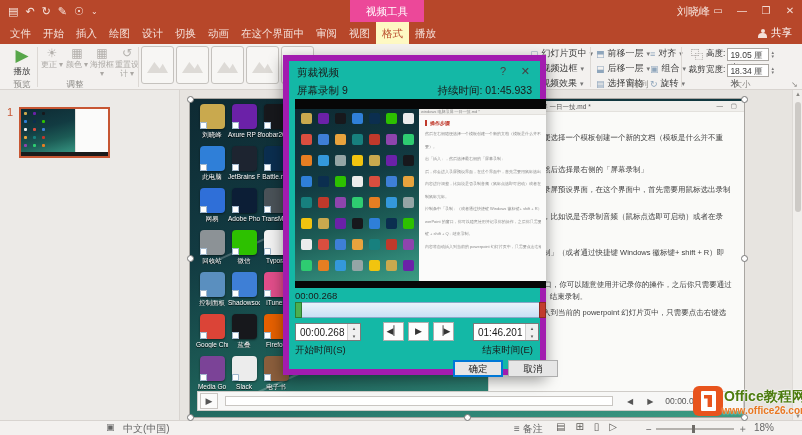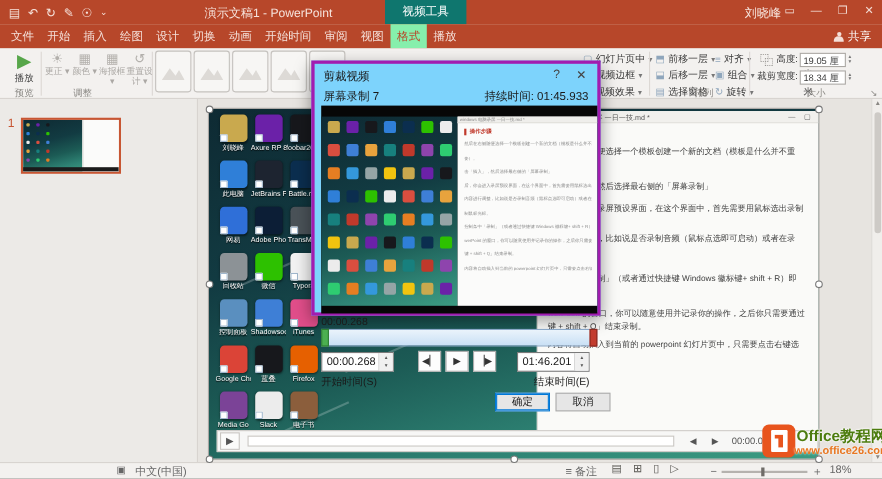--- a/index.html
+++ b/index.html
@@ -6,30 +6,30 @@
   #app{position:relative;width:802px;height:435px;overflow:hidden;
        font-family:"Liberation Sans","DejaVu Sans",sans-serif;font-size:11px;
        background:#E9E6E2;-webkit-font-smoothing:antialiased;}
   #app *{box-sizing:border-box;}
 
   
   .titlebar{position:absolute;left:0;top:0;width:802px;height:22px;background:#B7472A;color:#fff;}
   .qat{position:absolute;left:8px;top:0;height:22px;display:flex;align-items:center;gap:7px;color:#F6E3DC;font-size:11px;}
   .qat span{cursor:default;}
   .tb-title{position:absolute;left:186px;top:4px;font-size:11px;color:#F6E3DC;}
-  .ctx-header{position:absolute;left:350px;top:0;width:74px;height:22px;background:#0f766e;color:#fff;
+  .ctx-header{position:absolute;left:350px;top:0;width:74px;height:22px;background:#ec4899;color:#fff;
               font-size:10.5px;text-align:center;line-height:22px;}
   .tb-user{position:absolute;right:92px;top:4px;font-size:11px;color:#F6E3DC;}
   .tb-ctl{position:absolute;top:0;height:22px;width:24px;text-align:center;line-height:22px;color:#F2DCD4;font-size:10px;}
 
   
   .tabrow{position:absolute;left:0;top:22px;width:802px;height:22px;background:#B7472A;display:flex;}
   #tabs{display:flex;height:22px;margin-left:4px;}
   .tab{padding:0 6px;line-height:22px;color:#F4DFD8;font-size:10.5px;white-space:nowrap;}
-  .tab.sel{background:#86efac;color:#B7472A;}
+  .tab.sel{background:#fef9c3;color:#B7472A;}
   .tellme{position:absolute;left:420px;top:0;height:22px;display:flex;align-items:center;gap:5px;color:#F4DFD8;font-size:10.5px;}
   .bulb{width:8px;height:8px;border:1.3px solid #F4DFD8;border-radius:50%;position:relative;}
   .bulb:after{content:"";position:absolute;left:2px;top:7px;width:2px;height:3px;background:#F4DFD8;}
   .share{position:absolute;right:10px;top:0;height:22px;display:flex;align-items:center;gap:4px;color:#fff;font-size:10.5px;}
   .person{width:9px;height:9px;position:relative;}
   .person:before{content:"";position:absolute;left:2.5px;top:0;width:4px;height:4px;border-radius:50%;background:#F4DFD8;}
   .person:after{content:"";position:absolute;left:0;top:4.5px;width:9px;height:4.5px;border-radius:4px 4px 0 0;background:#F4DFD8;}
 
   
   .ribbon{position:absolute;left:0;top:44px;width:802px;height:46px;background:#F3F1EF;border-bottom:1px solid #D8D4D0;color:#3B3B3B;}
@@ -107,21 +107,21 @@
   .st-acc{position:absolute;left:106px;top:1px;font-size:9px;}
   .st-lang{position:absolute;left:123px;top:1px;}
   .st-notes{position:absolute;left:514px;top:1px;}
   .st-views{position:absolute;left:556px;top:0px;display:flex;gap:10px;font-size:10px;color:#5A5854;}
   .st-zoom{position:absolute;left:646px;top:1px;display:flex;align-items:center;gap:4px;}
   .zoom-track{width:78px;height:2px;background:#B5B2AE;position:relative;}
   .zoom-handle{position:absolute;left:36px;top:-3px;width:3px;height:8px;background:#6F6C68;}
   .st-pct{position:absolute;left:754px;top:1px;}
 
   
-  .dialog{position:absolute;left:283px;top:55px;width:263px;height:232px;background:#7dd3fc;border:3px solid #a21caf;
+  .dialog{position:absolute;left:283px;top:55px;width:263px;height:320px;background:#14b8a6;border:6px solid #a21caf;
       box-shadow:0 5px 14px rgba(0,0,0,.4);z-index:40;font-size:10.5px;color:#1A1A1A;}
   .dlg-title{position:absolute;left:8px;top:5px;font-size:10.5px;}
   .dlg-help{position:absolute;right:34px;top:4px;color:#444;font-size:11px;}
   .dlg-close{position:absolute;right:10px;top:4px;color:#444;font-size:11px;}
   .dlg-clip{position:absolute;left:8px;top:23px;}
   .dlg-dur{position:absolute;right:8px;top:23px;}
   .pv{position:absolute;left:6px;top:38px;width:251px;height:189px;background:#070707;overflow:hidden;}
   .pv-content{position:absolute;left:0;top:10px;width:251px;height:172px;}
   .pv-desk{position:absolute;left:0;top:0;width:124px;height:172px;
       background:linear-gradient(165deg,#0E2A33 0%,#123B42 40%,#1C5B55 65%,#2E8374 85%,#3C9C82 100%);}
@@ -167,39 +167,38 @@
 
   <div class="titlebar">
     <div class="qat" id="qat">
         <span>▤</span>
         <span>↶</span>
         <span>↻</span>
         <span>✎</span>
         <span>☉</span>
         <div style="font-size: 8px;">⌄</div>
       </div>
-    <div class="tb-title">演示文稿1 - PowerPoint</div>
     <div class="ctx-header">视频工具</div>
     <div class="tb-user">刘晓峰</div>
     <div class="tb-ctl" style="right:72px">▭</div>
     <div class="tb-ctl" style="right:48px">—</div>
     <div class="tb-ctl" style="right:24px">❐</div>
     <div class="tb-ctl" style="right:0px">✕</div>
   </div>
 
   <div class="tabrow">
     <div id="tabs">
         <div class="tab">文件</div>
         <div class="tab">开始</div>
         <div class="tab">插入</div>
         <div class="tab">绘图</div>
         <div class="tab">设计</div>
         <div class="tab">切换</div>
         <div class="tab">动画</div>
-        <div class="tab">开始时间</div>
+        <div class="tab">在这个界面中</div>
         <div class="tab">审阅</div>
         <div class="tab">视图</div>
         <div class="tab sel">格式</div>
         <div class="tab">播放</div>
       </div>
     <div class="share">
       <span class="person"></span>
       <span>共享</span>
     </div>
   </div>
@@ -501,21 +500,21 @@
         </span>
       <span>＋</span>
     </div>
     <div class="st-pct">18%</div>
   </div>
 
   <div class="dialog">
     <div class="dlg-title">剪裁视频</div>
     <div class="dlg-help">?</div>
     <div class="dlg-close">✕</div>
-    <div class="dlg-clip">屏幕录制 7</div>
+    <div class="dlg-clip">屏幕录制 9</div>
     <div class="dlg-dur"><span>持续时间:</span> <span>01:45.933</span></div>
 
     <div class="pv">
       <div class="pv-content">
         <div class="pv-desk">
           <div id="preview-grid">
               <div class="pic" style="background: rgb(201, 169, 78);"></div>
               <div class="pic" style="background: rgb(107, 33, 168);"></div>
               <div class="pic" style="background: rgb(23, 24, 28);"></div>
               <div class="pic" style="background: rgb(47, 127, 216);"></div>

